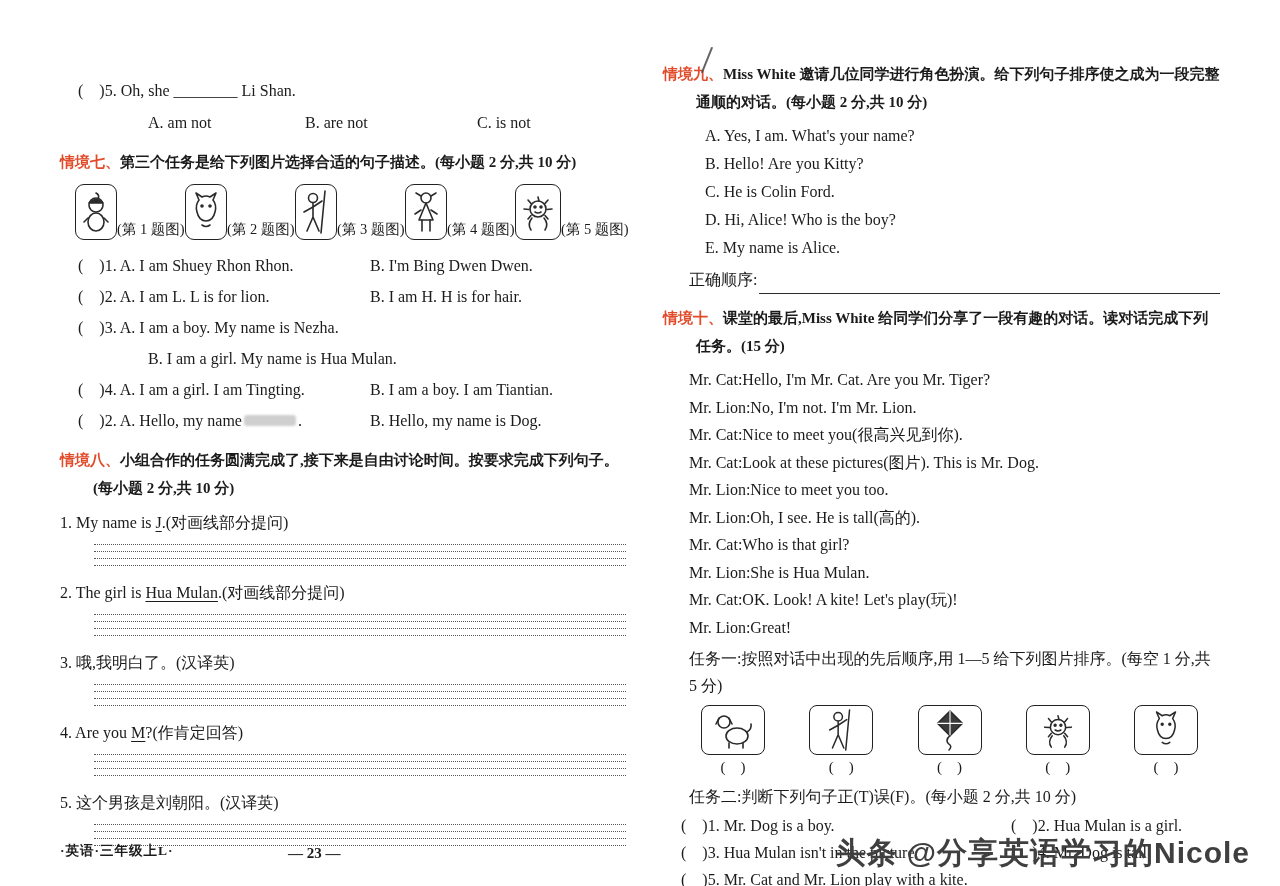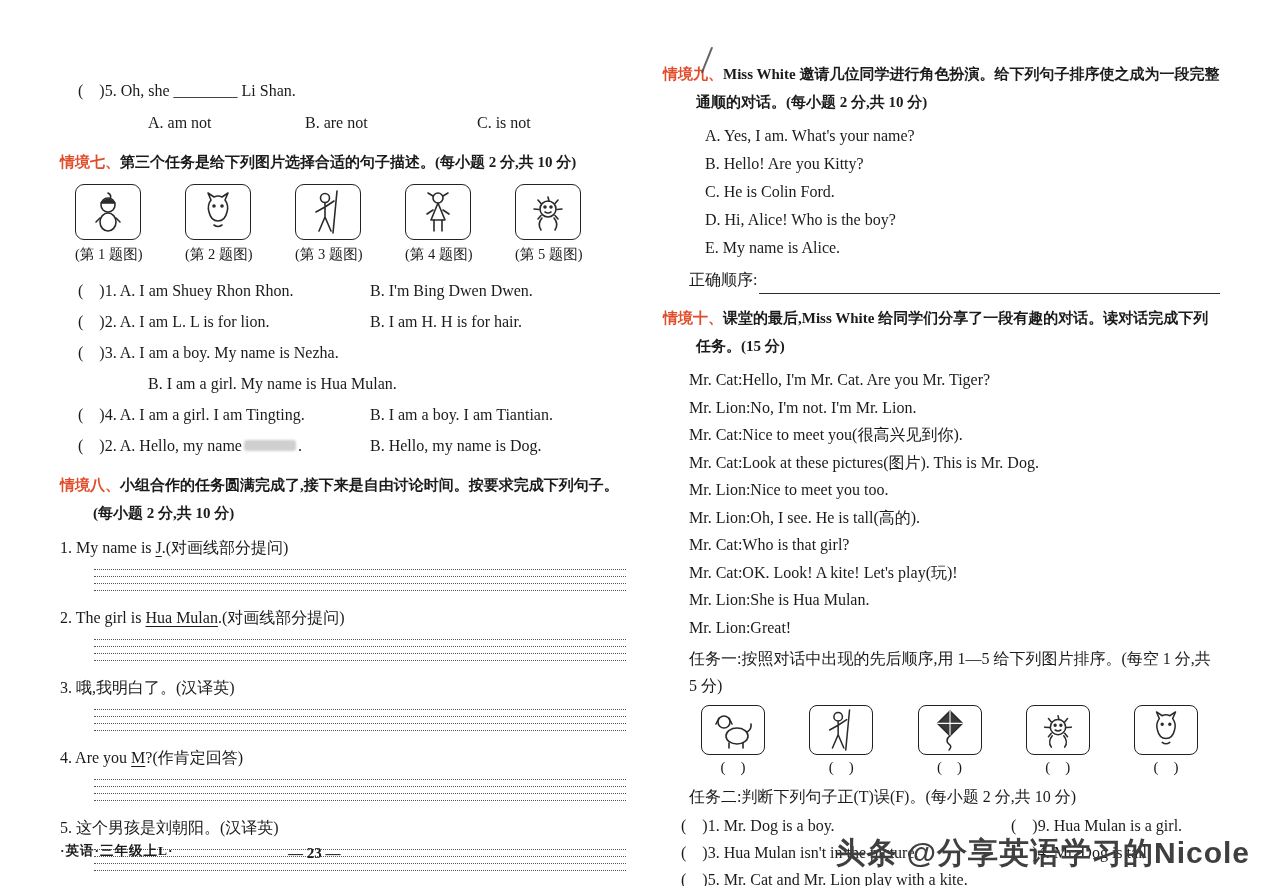--- a/index.html
+++ b/index.html
@@ -20,21 +20,21 @@
   .optrow .oA{width:157px}
   .optrow .oB{width:172px}
 
   .sec-head{
     font-weight:bold;font-size:15px;line-height:28px;
     padding-left:33px;text-indent:-33px;margin:10px 0 6px;
   }
   .sec-label{color:#e14b2a}
 
   .figrow{display:flex;justify-content:center;gap:14px;margin:8px 0 10px}
-  .figcol{display:flex;flex-direction:column;align-items:flex-start;width:96px}
+  .figcol{display:flex;align-items:flex-end;width:96px}
   .imgbox{width:66px;height:56px;border:1.6px solid #222;border-radius:9px;
           display:flex;align-items:center;justify-content:center;background:#fff}
   .figcap{font-size:14.5px;line-height:22px;margin-top:3px;white-space:nowrap}
   svg{stroke:#2a2a2a;fill:none;stroke-width:1.6;stroke-linecap:round;stroke-linejoin:round}
 
   .qrow{display:flex;line-height:31px;margin-left:18px}
   .qrow .ca{width:292px;flex:none}
   .qrow.sub{margin-left:88px}
 
   .redact{display:inline-block;width:52px;height:11px;background:#cfcfcf;
@@ -228,22 +228,22 @@
 
   <h3 class="sec-head"><span class="sec-label" data-bind="right.s10.label">情境十、</span><span data-bind="right.s10.title">课堂的最后,Miss White 给同学们分享了一段有趣的对话。读对话完成下列任务。(15 分)</span></h3>
 
   <div class="dlg" data-bind="right.s10.dialogue.0">Mr. Cat:Hello, I'm Mr. Cat. Are you Mr. Tiger?</div>
   <div class="dlg" data-bind="right.s10.dialogue.1">Mr. Lion:No, I'm not. I'm Mr. Lion.</div>
   <div class="dlg" data-bind="right.s10.dialogue.2">Mr. Cat:Nice to meet you(很高兴见到你).</div>
   <div class="dlg" data-bind="right.s10.dialogue.4">Mr. Cat:Look at these pictures(图片). This is Mr. Dog.</div>
   <div class="dlg" data-bind="right.s10.dialogue.3">Mr. Lion:Nice to meet you too.</div>
   <div class="dlg" data-bind="right.s10.dialogue.5">Mr. Lion:Oh, I see. He is tall(高的).</div>
   <div class="dlg" data-bind="right.s10.dialogue.6">Mr. Cat:Who is that girl?</div>
+  <div class="dlg" data-bind="right.s10.dialogue.7">Mr. Lion:She is Hua Mulan.</div>
   <div class="dlg" data-bind="right.s10.dialogue.8">Mr. Cat:OK. Look! A kite! Let's play(玩)!</div>
-  <div class="dlg" data-bind="right.s10.dialogue.7">Mr. Lion:She is Hua Mulan.</div>
   <div class="dlg" data-bind="right.s10.dialogue.9">Mr. Lion:Great!</div>
 
   <div class="taskp" data-bind="right.s10.task1">任务一:按照对话中出现的先后顺序,用 1—5 给下列图片排序。(每空 1 分,共 5 分)</div>
 
   <div class="t1row">
     <div class="t1col">
       <div class="t1box">
         <svg width="44" height="40" viewBox="0 0 44 40">
             <circle cx="13" cy="12" r="6"></circle>
             <path d="M8 8 L5 14 M18 8 L21 14"></path>
@@ -294,21 +294,21 @@
           </svg>
       </div>
       <div class="t1blank" data-bind="right.s10.task1_blank">(    )</div>
     </div>
   </div>
 
   <div class="taskp" data-bind="right.s10.task2">任务二:判断下列句子正(T)误(F)。(每小题 2 分,共 10 分)</div>
 
   <div class="t2row">
     <span class="t2a" data-bind="right.s10.task2_items.0">(    )1. Mr. Dog is a boy.</span>
-    <span data-bind="right.s10.task2_items.1">(    )9. Hua Mulan is a girl.</span>
+    <span data-bind="right.s10.task2_items.1">(    )2. Hua Mulan is a girl.</span>
   </div>
   <div class="t2row">
     <span class="t2a" data-bind="right.s10.task2_items.2">(    )3. Hua Mulan isn't in the picture.</span>
     <span data-bind="right.s10.task2_items.3">(    )4. Mr. Dog is tall.</span>
   </div>
   <div class="t2row">
     <span data-bind="right.s10.task2_items.4">(    )5. Mr. Cat and Mr. Lion play with a kite.</span>
   </div>
 
 </section>

